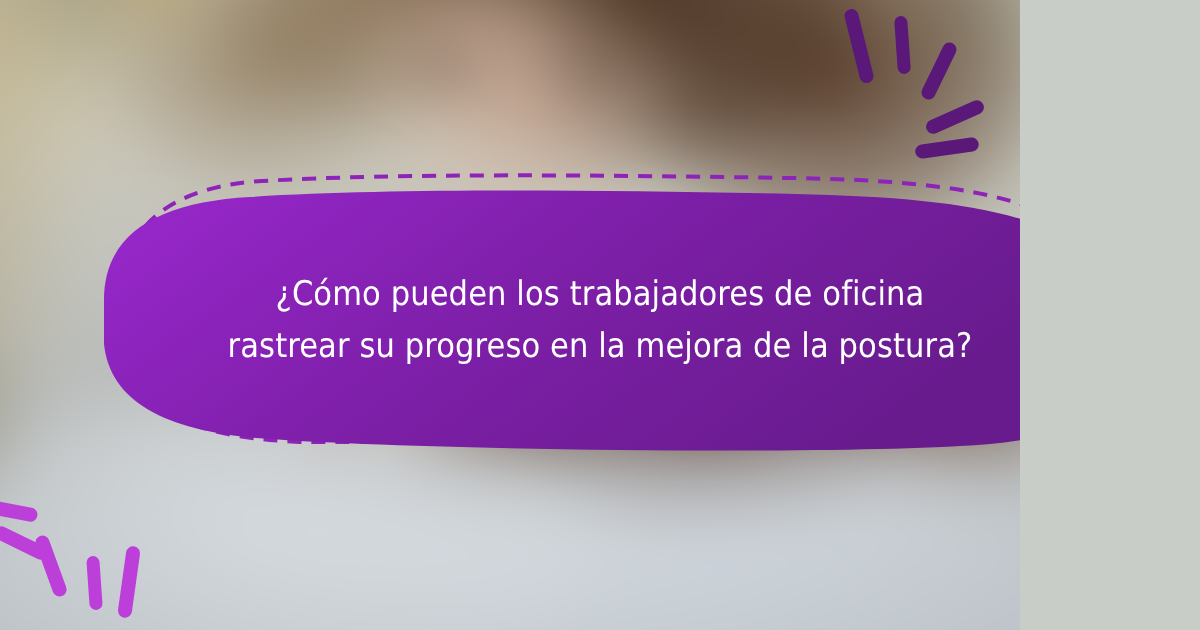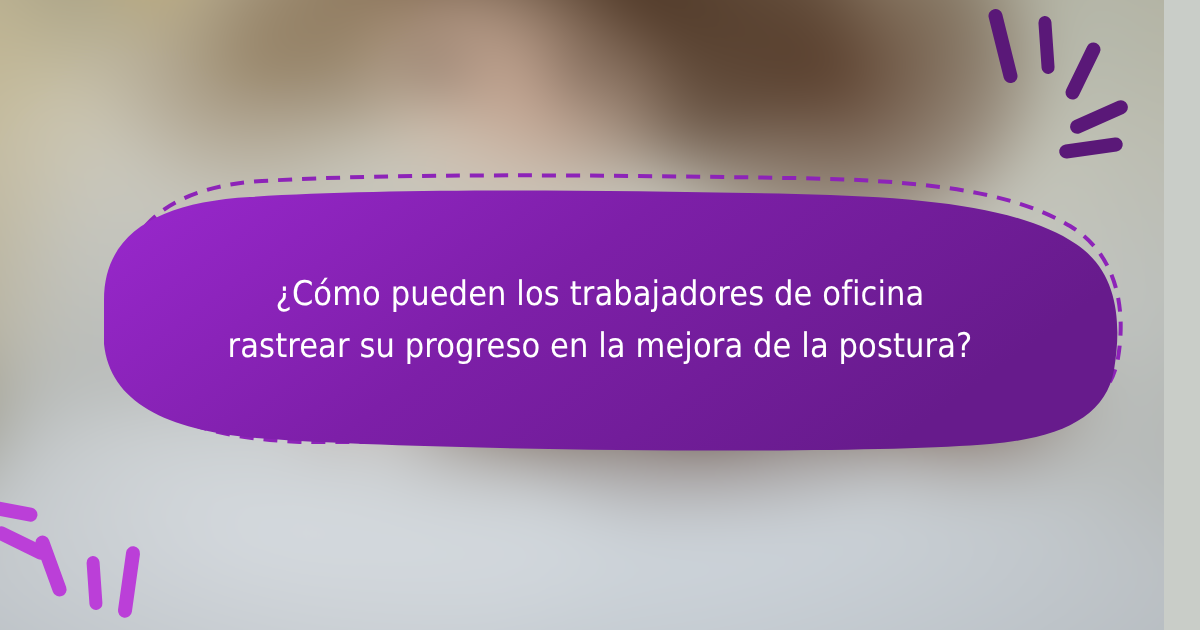--- a/index.html
+++ b/index.html
@@ -7,21 +7,21 @@
     margin: 0;
     padding: 0;
     background: #c9cdc8;
   }
   body {
     font-family: "DejaVu Sans", sans-serif;
   }
 
   .card {
     position: relative;
-    width: 1164px;
+    width: 1020px;
     height: 630px;
     overflow: hidden;
     background: #b9bdb6;
   }
 
   
   .bg-photo {
     position: absolute;
     inset: -60px;
     filter: blur(26px) saturate(1.02);

